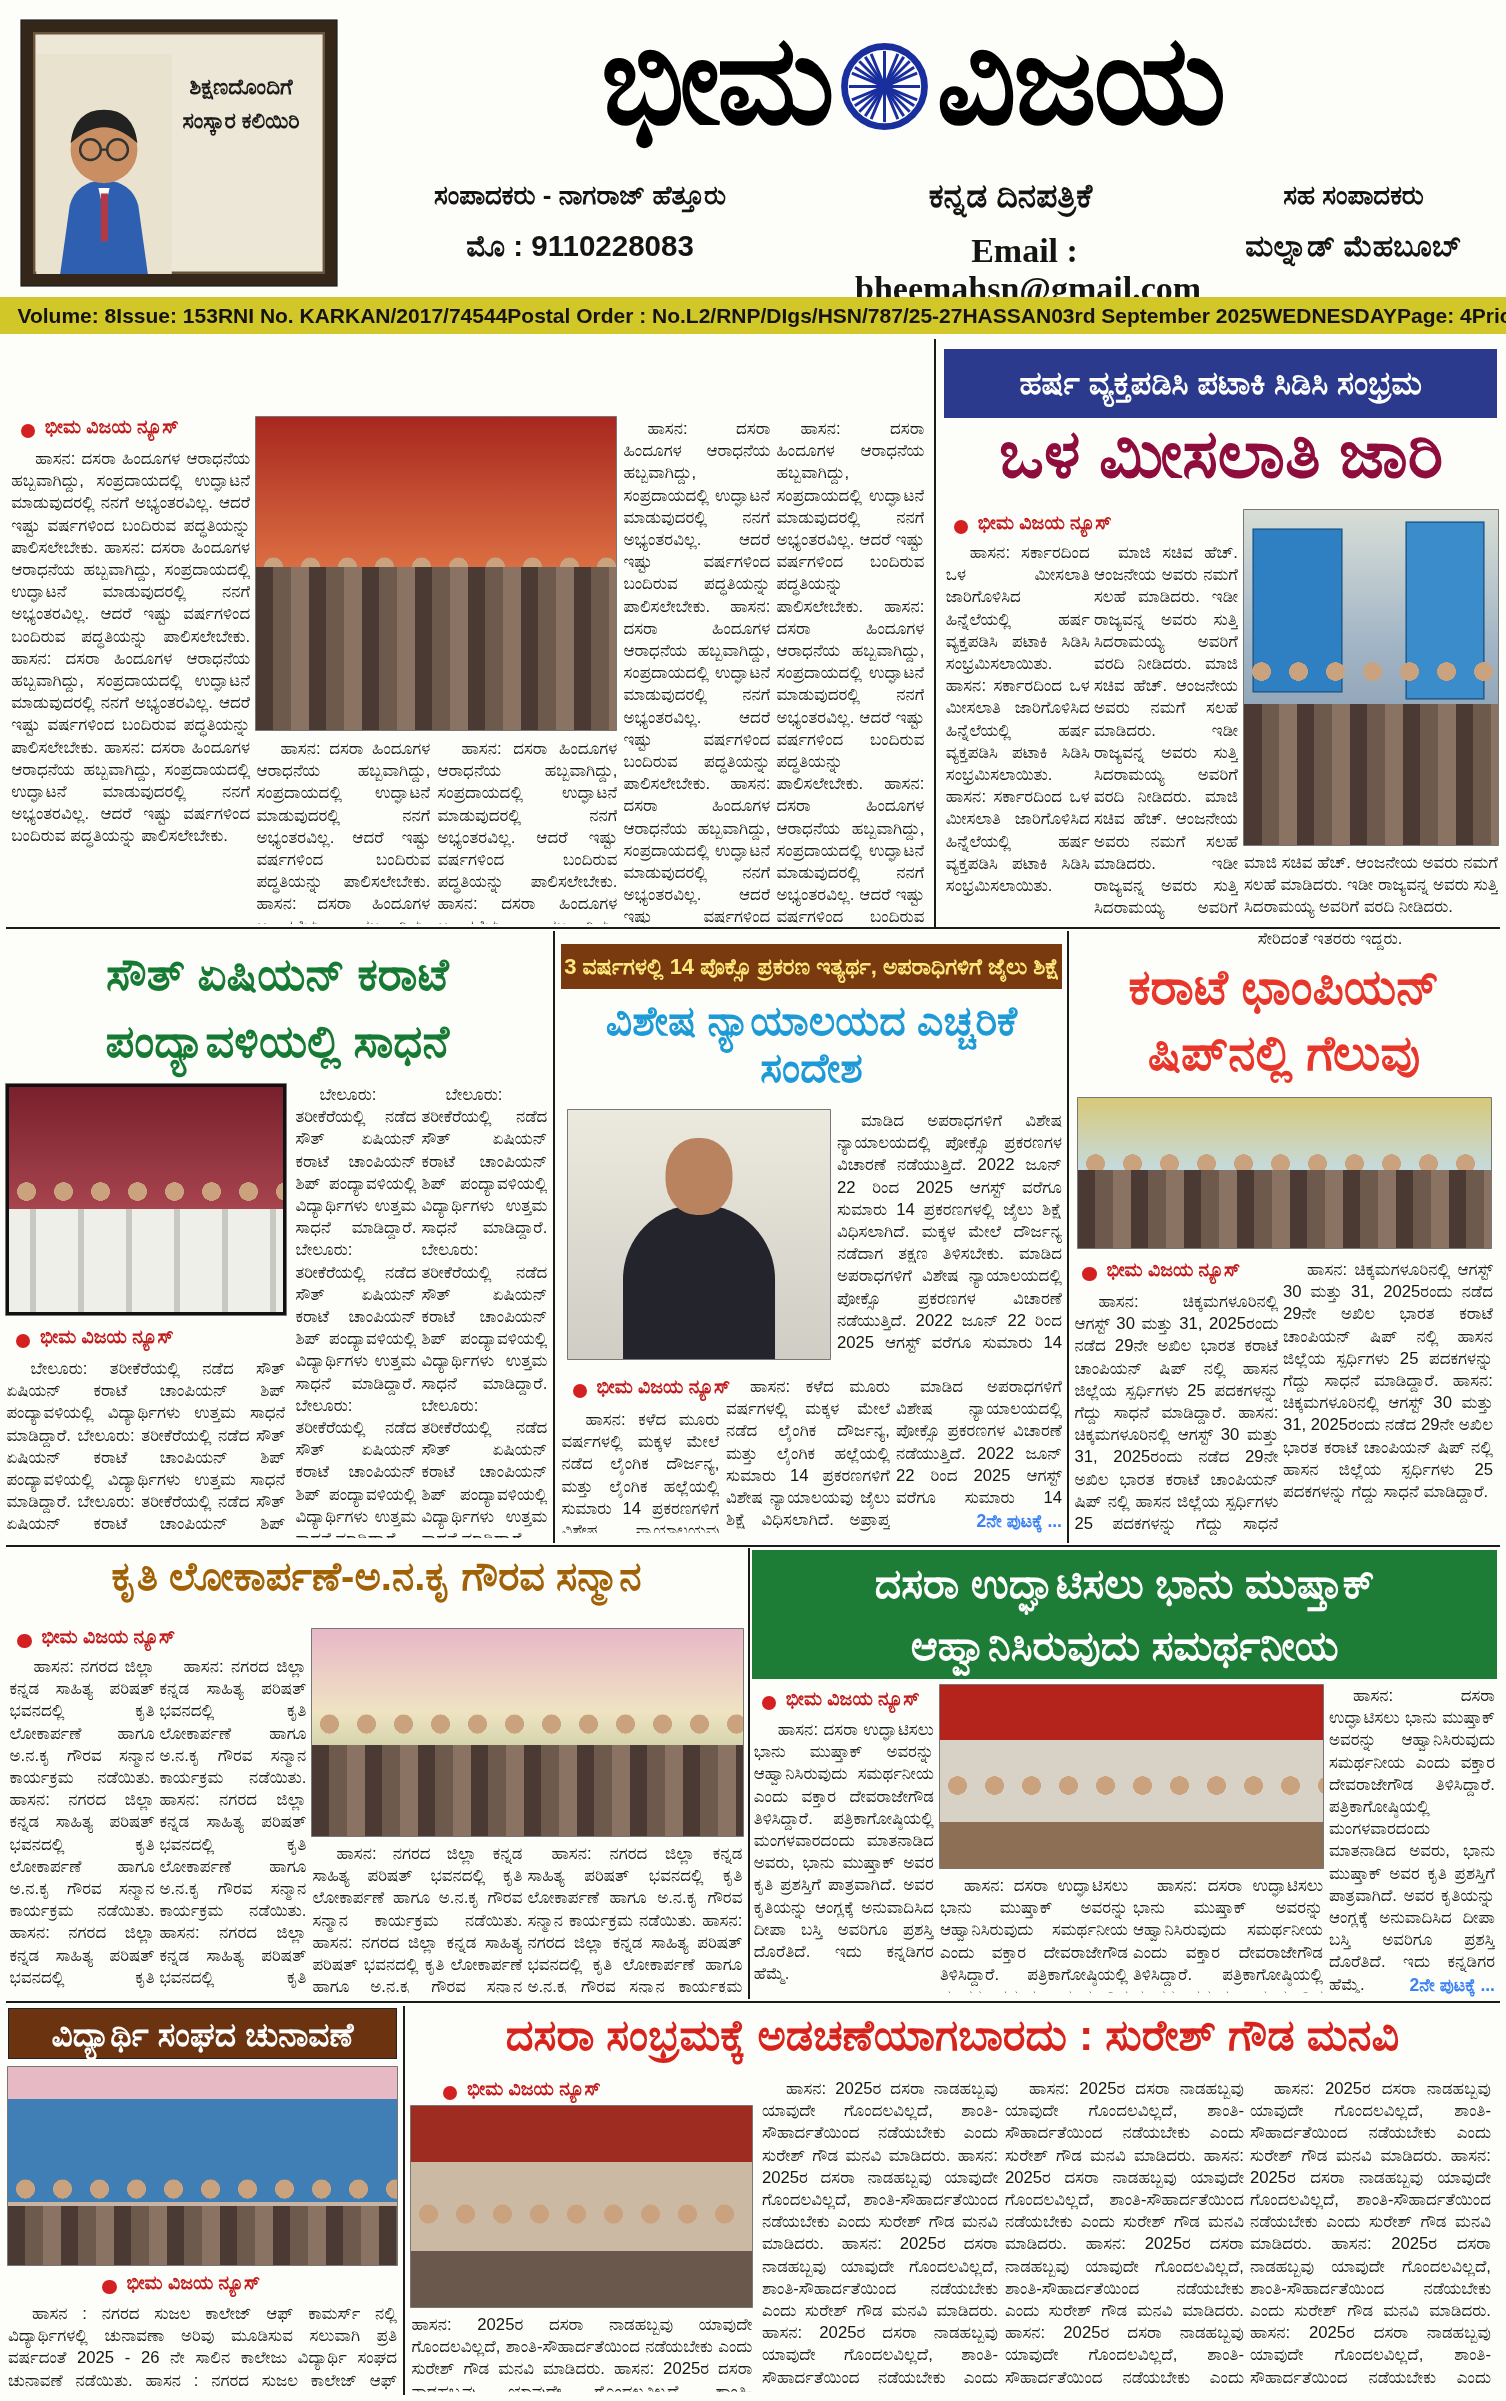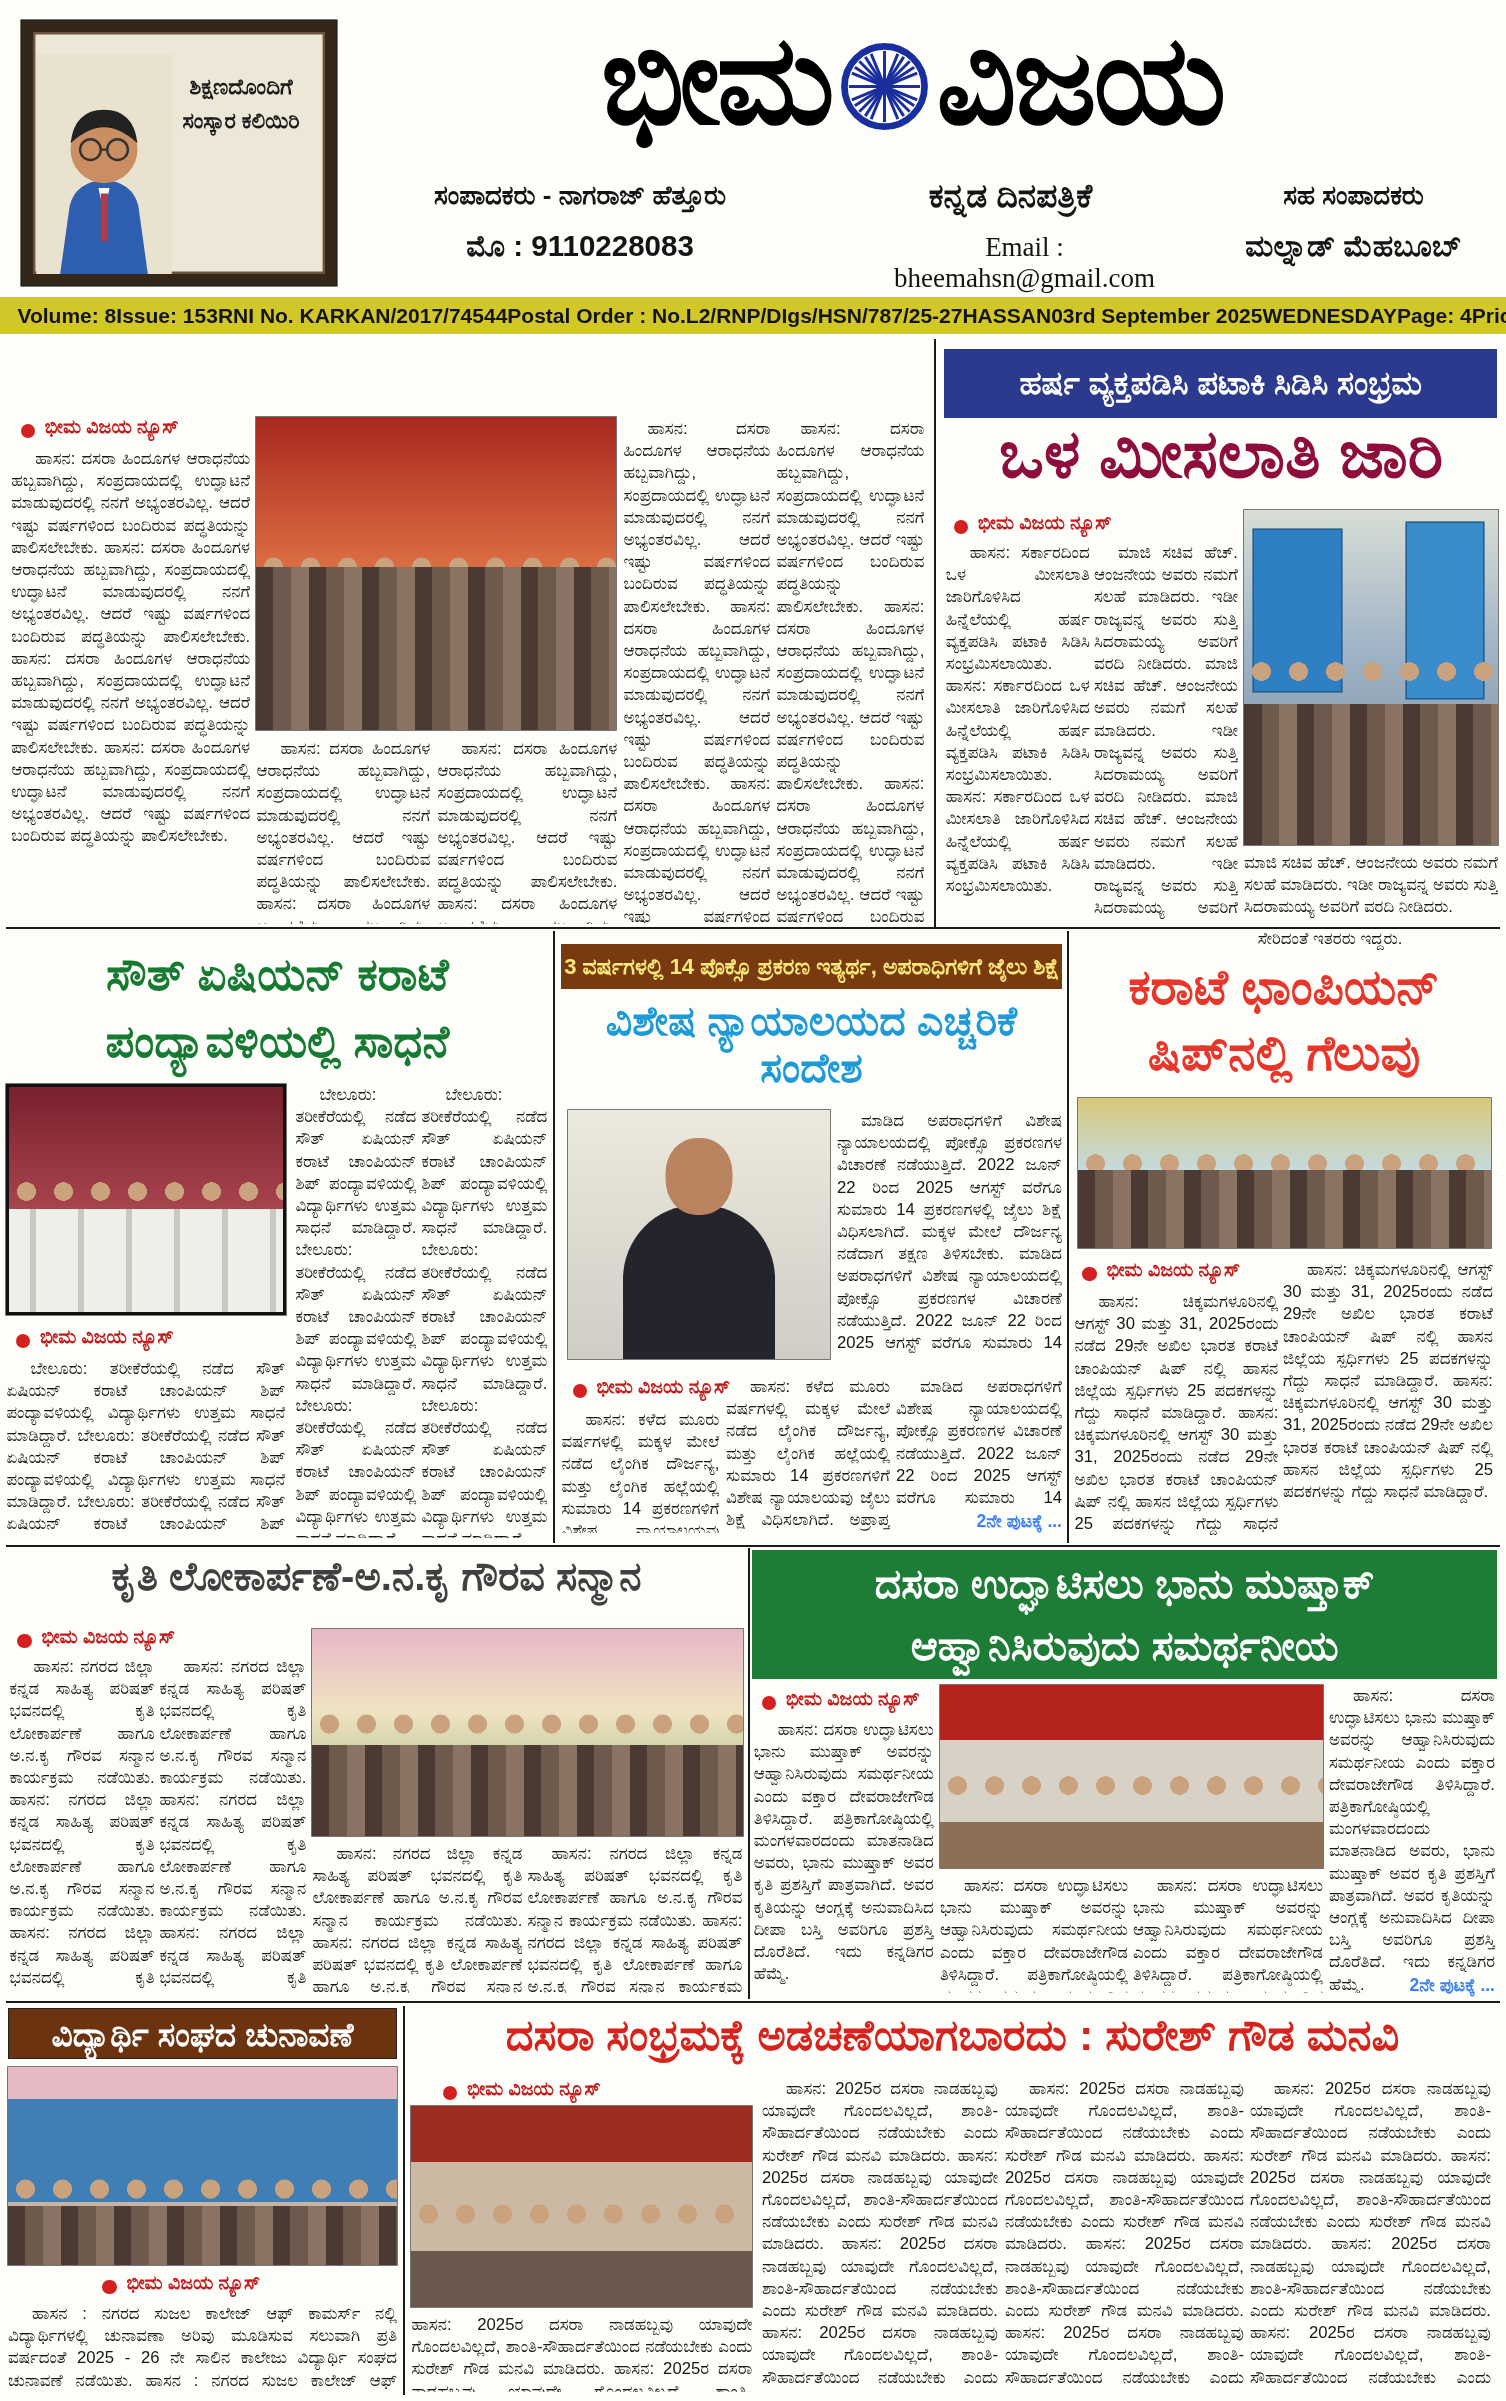--- a/index.html
+++ b/index.html
@@ -13,21 +13,21 @@
          line-height:1.6;text-align:center;color:#1b1b1b;}
   .title-row{position:absolute;left:317px;top:-4.8px;width:1190px;height:172px;display:flex;
          align-items:center;justify-content:center;gap:8px;}
   .paper-title{font-size:124px;font-weight:bold;letter-spacing:-3.2px;color:#000;
          font-family:"DejaVu Sans","Liberation Sans",sans-serif;}
   .edit-row{position:absolute;top:172px;left:317px;width:1190px;height:120px;}
   .edit-col{position:absolute;text-align:center;}
   .edit-l1{font-size:26px;font-weight:bold;}
   .edit-l2{font-size:29.5px;font-weight:bold;margin-top:17.5px;}
   .tagline{font-size:33px;font-weight:bold;}
-  .email{font-size:27px;font-weight:normal;font-family:"Liberation Serif",serif;margin-top:16px;margin-left:28px;}
+  .email{font-size:34px;font-weight:bold;font-family:"Liberation Serif",serif;margin-top:16px;margin-left:28px;}
   
   .infobar{position:absolute;left:0;top:297px;width:1507px;height:37px;background:#d2c729;
          display:flex;align-items:center;justify-content:space-between;padding:0 17.5px;box-sizing:border-box;
          font-size:21px;font-weight:bold;color:#141414;white-space:nowrap;}
   
   .art{position:absolute;}
   .bt{font-size:16.7px;line-height:1.33;text-align:justify;color:#161616;overflow:hidden;
       text-indent:24px;word-break:break-word;}
   .byline{display:flex;align-items:flex-end;gap:9.6px;position:absolute;}
   .byline .dot{width:14.4px;height:14.4px;border-radius:50%;background:#d42020;flex:0 0 auto;}
@@ -55,21 +55,21 @@
        background:#23242c;border-radius:48% 48% 0 0;}
   .s-court .head{position:absolute;bottom:58%;left:50%;transform:translateX(-50%);width:67px;height:77px;
        background:#b9835f;border-radius:46%;}
   .s-event{background:linear-gradient(180deg,#d8c979,#c4dbe2 50%,#b98a5e);}
   .s-stage{background:linear-gradient(180deg,#e8b7c8,#efe3c2 40%,#8fae74);}
   .s-pressred{background:linear-gradient(180deg,#b5231d 0 30%,#d8d2c6 30% 75%,#8c6f54 75%);}
   .s-class{background:linear-gradient(180deg,#e7b9c4 0 16%,#3f7fb5 16% 68%,#c9b3a2 68%);}
   .s-press2{background:linear-gradient(180deg,#9e2c20 0 28%,#cbb9a4 28% 72%,#6b584c 72%);}
   
   .c-red{color:#d8231d;} .c-maroon{color:#8e0d3d;} .c-green{color:#177a33;}
-  .c-sky{color:#1e9bd7;} .c-navy{color:#404040;} .c-bright{color:#e8372a;}
+  .c-sky{color:#1e9bd7;} .c-navy{color:#a16207;} .c-bright{color:#e8372a;}
   .bar-navy{background:#2b3a8c;color:#fff;}
   .bar-brown{background:#7a3a10;color:#ffe97a;}
   .box-green{background:#1d7c35;color:#fff;}
   .box-brown{background:#6b3310;color:#fff;border:1.6px solid #222;}
 </style>
 </head>
 <body>
 
 <div class="page">
 

